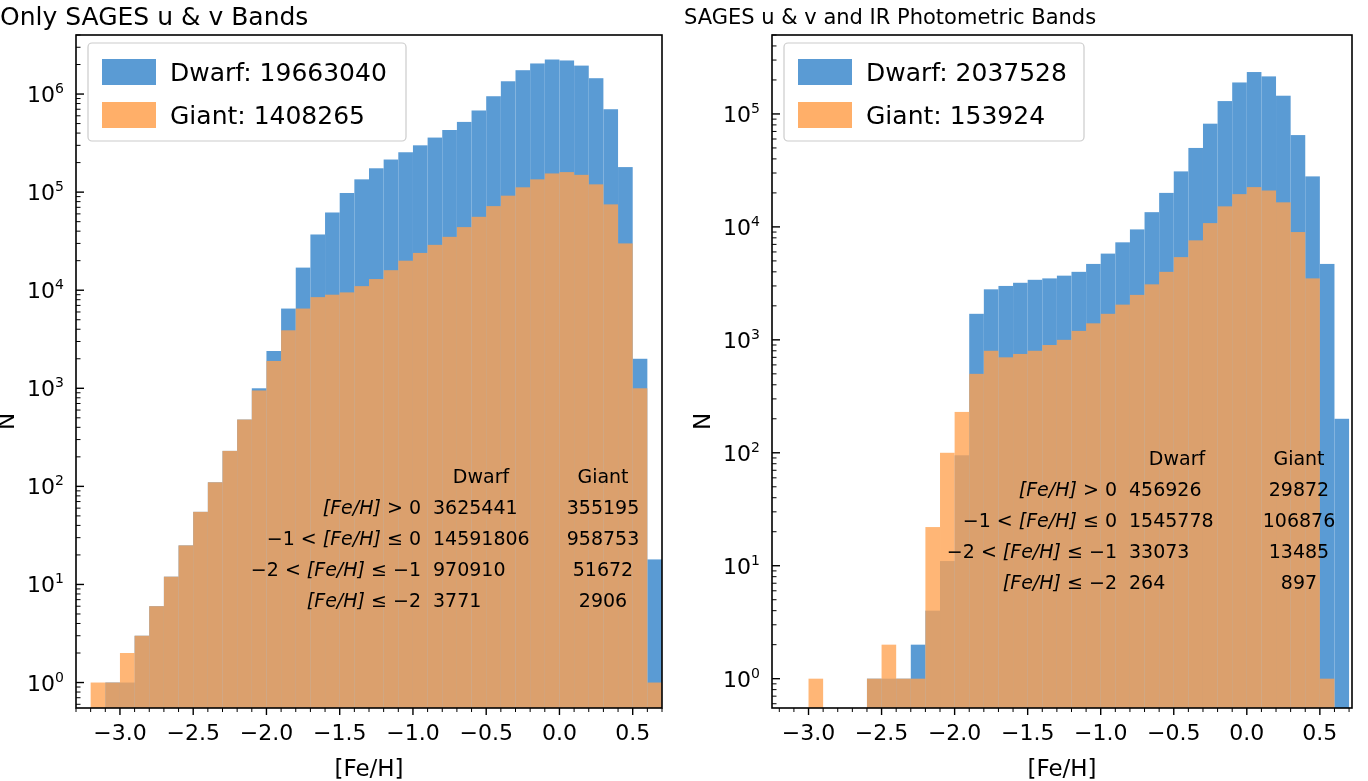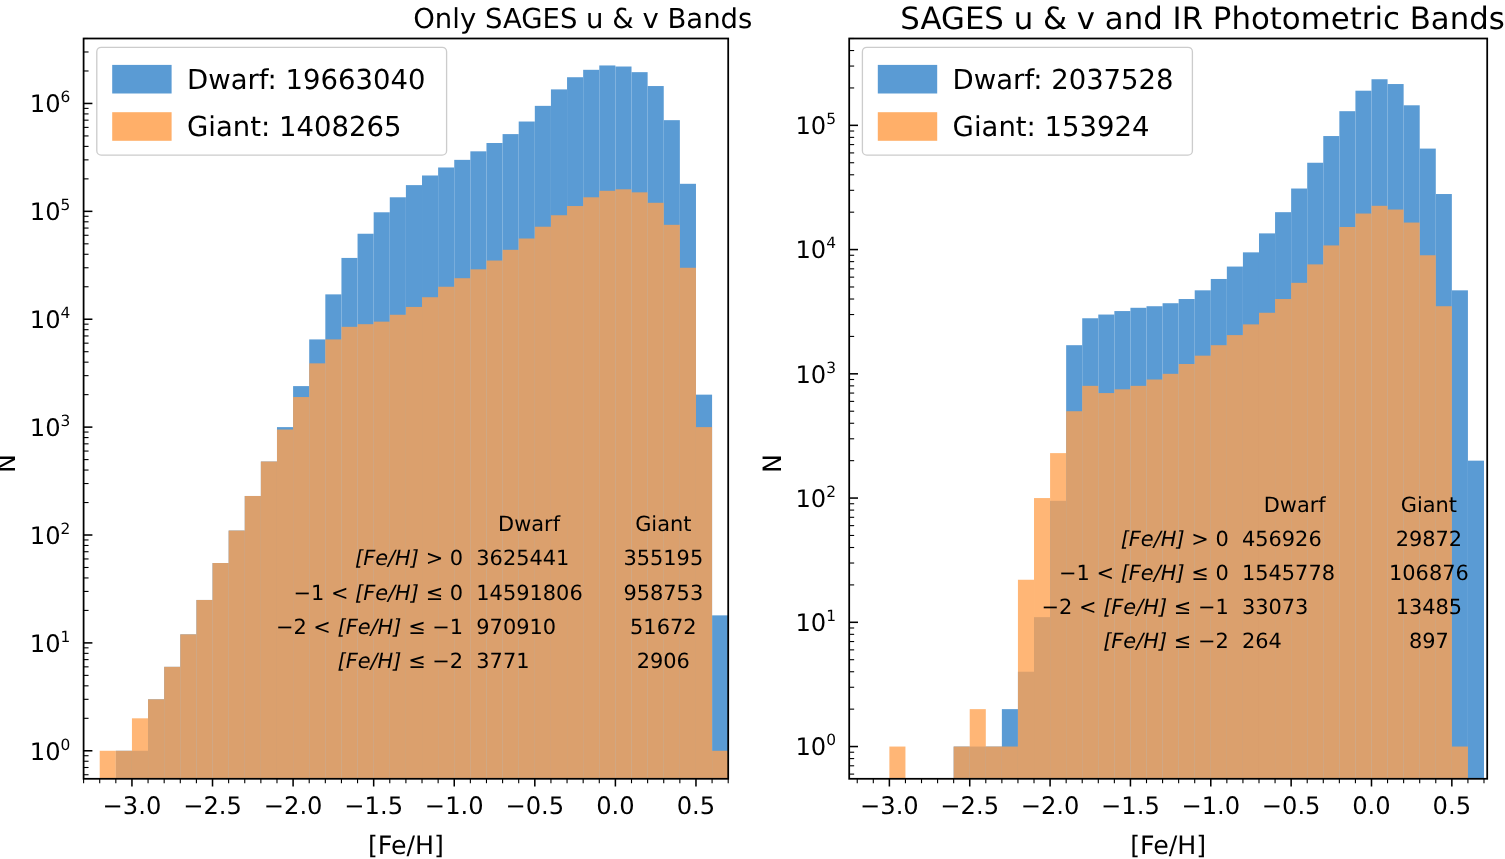--- a/index.html
+++ b/index.html
@@ -2,24 +2,24 @@
 <html><head>
 <meta charset="utf-8">
 <style>
   html,body{margin:0;padding:0;background:#ffffff;}
   body{width:1368px;height:781px;font-family:"DejaVu Sans","Liberation Sans",sans-serif;color:#000;overflow:hidden;}
   #figure{position:relative;width:1368px;height:781px;}
   .panel{position:absolute;top:0;height:781px;width:684px;}
   #panel-left{left:0;}
   #panel-right{left:684px;}
   .panel-title{
-    position:absolute;top:2px;left:0;width:684px;text-align:right;
+    position:absolute;top:2px;left:0;width:684px;text-align:left;
     font-size:25px;line-height:30px;white-space:nowrap;
   }
-  #panel-right .panel-title{font-size:28px;}
+  #panel-right .panel-title{font-size:21px;}
   svg.plot{position:absolute;left:0;top:0;width:684px;height:781px;display:block;}
   .axis-line{fill:none;stroke:#000;stroke-width:1.6;}
   .tick{stroke:#000;stroke-width:1.4;}
   .tick-minor{stroke:#000;stroke-width:1.0;}
   .ticklabel{font-size:22px;fill:#000;font-family:"DejaVu Sans","Liberation Sans",sans-serif;}
   .axislabel{font-size:23px;fill:#000;}
   .legendbox{fill:#ffffff;stroke:#cccccc;stroke-width:1.2;}
   .legendtext{font-size:25px;fill:#000;}
   .anntext{font-size:19px;fill:#000;}
   .barDwarf{fill:#5a9bd4;fill-opacity:1;}

